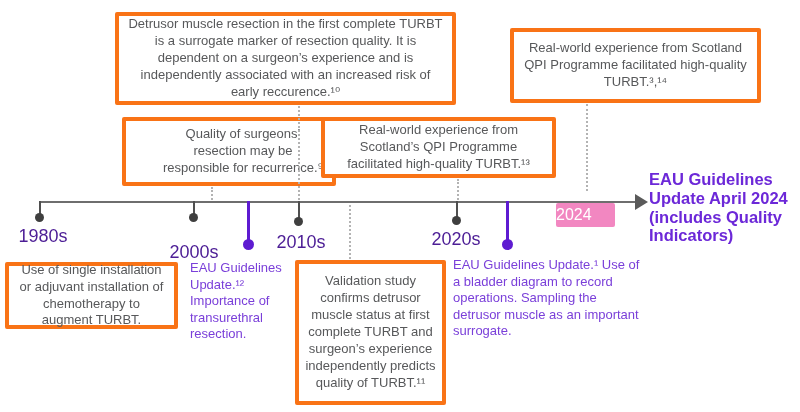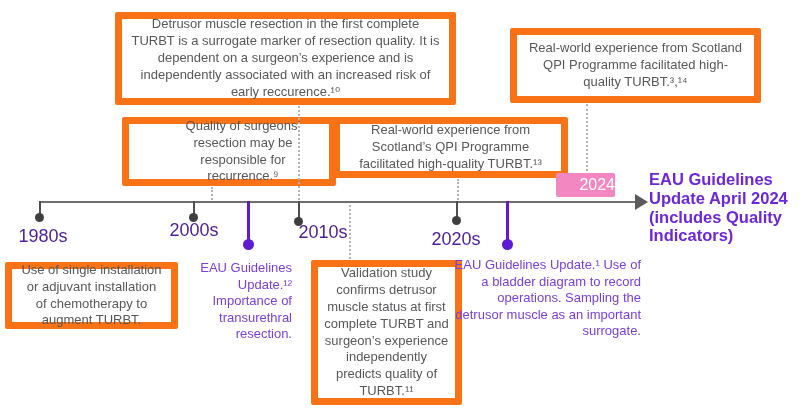--- a/index.html
+++ b/index.html
@@ -2,31 +2,31 @@
 <html><head>
 <meta charset="utf-8">
 <style>
   html,body{margin:0;padding:0;background:#ffffff;}
   #canvas{
     position:relative;width:800px;height:412px;background:#ffffff;overflow:hidden;
     font-family:"Liberation Sans","DejaVu Sans",sans-serif;
   }
   
   .callout{
-    position:absolute;background:#ffffff;border:7px solid #f97316;border-radius:2px;
+    position:absolute;background:#ffffff;border:4px solid #f97316;border-radius:2px;
     color:#57585a;font-size:13px;line-height:1.3;text-align:center;
     display:flex;align-items:center;justify-content:center;
     padding:6px 8px;box-sizing:border-box;
   }
   #callout-detrusor{left:115px;top:12px;width:341px;height:93px;}
   #callout-quality{left:122px;top:117px;width:214px;height:69px;padding-left:36px;}
-  #callout-scotland-mid{left:333px;top:117px;width:235px;height:61px;}
+  #callout-scotland-mid{left:321px;top:117px;width:235px;height:61px;}
   #callout-scotland-top{left:462px;top:28px;width:251px;height:75px;margin-left:48px;}
   #callout-chemo{left:5px;top:262px;width:173px;height:67px;}
-  #callout-validation{left:295px;top:260px;width:151px;height:145px;padding:6px 4px;margin-left:16px;}
+  #callout-validation{left:295px;top:260px;width:151px;height:145px;padding:6px 4px;}
   
   .dotted{position:absolute;width:0;border-left:2px dotted #b3b3b3;}
   #conn-quality{left:211px;top:187px;height:13px;}
   #conn-detrusor{left:298px;top:106px;height:94px;}
   #conn-validation{left:349px;top:205px;height:54px;}
   #conn-scotland-mid{left:457px;top:179px;height:21px;}
   #conn-scotland-top{left:586px;top:104px;height:87px;}
   
   #main-line{position:absolute;left:40px;top:201px;width:597px;height:2px;background:#6e6e6e;}
   #arrowhead{position:absolute;left:635px;top:194px;width:0;height:0;
@@ -43,31 +43,31 @@
   #dot-2020{left:452px;top:216px;}
   .ptick{position:absolute;width:3px;background:#5e1bd1;top:201px;height:40px;}
   #ptick-left{left:247px;}
   #ptick-right{left:506px;}
   .pdot{position:absolute;width:11px;height:11px;border-radius:50%;background:#5e1bd1;}
   #pdot-left{left:243px;top:239px;}
   #pdot-right{left:502px;top:239px;}
   
   .era{position:absolute;color:#4c1d95;font-size:18px;transform:translateX(-50%);white-space:nowrap;}
   #era-1980{left:43px;top:226px;}
-  #era-2000{left:194px;top:220px;}
-  #era-2010{left:301px;top:222px;margin-left:22px;}
+  #era-2000{left:194px;top:242px;}
+  #era-2010{left:301px;top:232px;}
   #era-2020{left:456px;top:229px;}
   
-  #badge-2024{position:absolute;left:556px;top:173px;width:59px;height:24px;background:#f287c1;
-    color:#ffffff;font-size:16px;text-align:right;line-height:24px;border-radius:2px;z-index:5;}
+  #badge-2024{position:absolute;left:556px;top:203px;width:59px;height:24px;background:#f287c1;
+    color:#ffffff;font-size:16px;text-align:left;line-height:24px;border-radius:2px;z-index:5;}
   
   #headline{position:absolute;left:649px;top:170px;width:154px;color:#6c28d8;
     font-weight:bold;font-size:16.5px;line-height:1.14;}
   
-  .pnote{position:absolute;color:#7a3fd9;font-size:13px;line-height:1.27;text-align:right;}
+  .pnote{position:absolute;color:#7a3fd9;font-size:13px;line-height:1.27;text-align:left;}
   #pnote-left{left:190px;top:260px;width:102px;}
   #pnote-right{left:453px;top:257px;width:188px;}
 </style>
 </head>
 <body>
 
 <div id="canvas">
 
   <div class="callout" id="callout-detrusor">Detrusor muscle resection in the first complete TURBT is a surrogate marker of resection quality. It is dependent on a surgeon’s experience and is independently associated with an increased risk of early reccurence.¹⁰</div>
   <div class="callout" id="callout-quality">Quality of surgeons’ resection may be responsible for recurrence.⁹</div>

